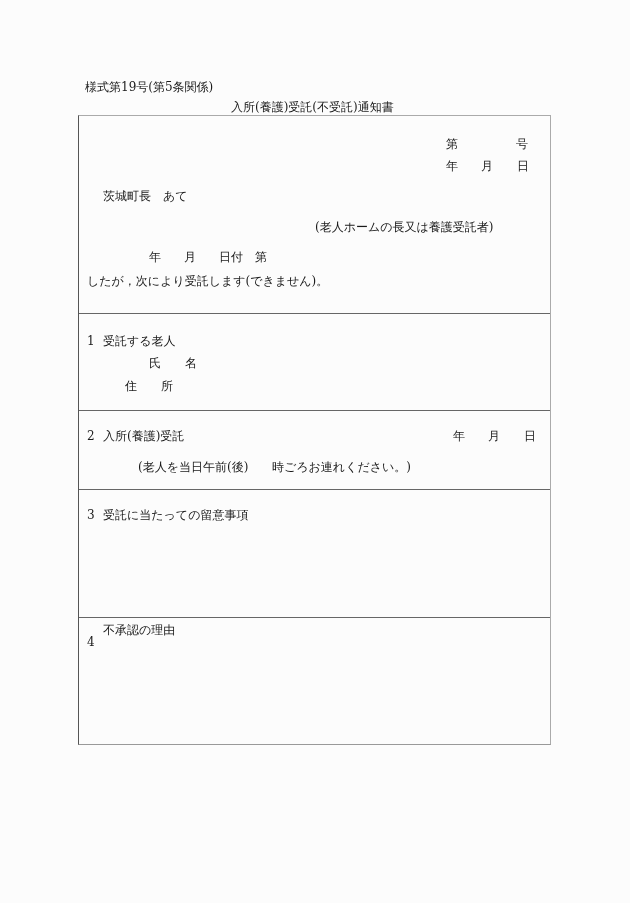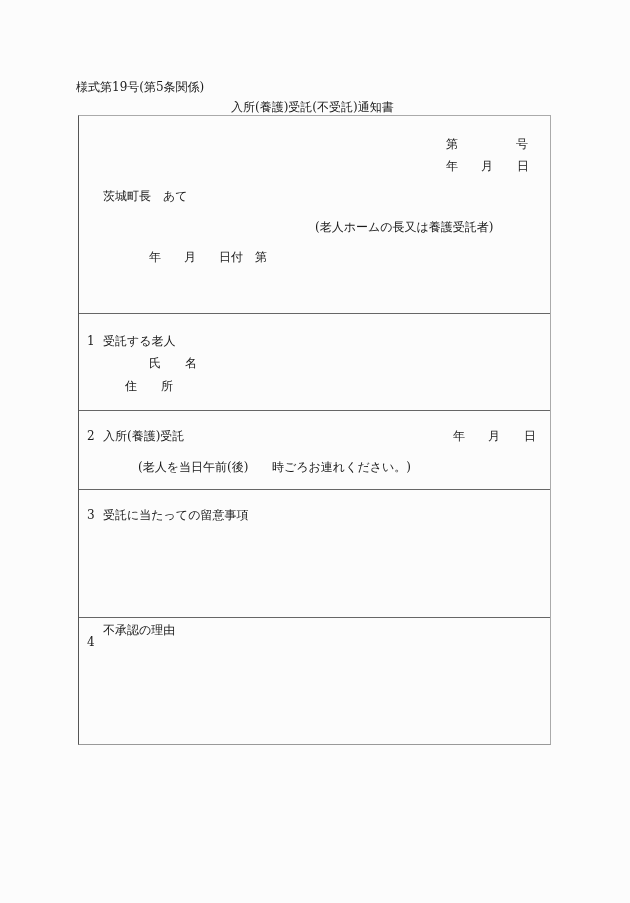--- a/index.html
+++ b/index.html
@@ -12,37 +12,38 @@
   .form-box {
     position: absolute; left: 78px; top: 115px; width: 471px; height: 628px;
     border: 1px solid #555; border-top-color: #aaa; border-right-color: #aaa; border-bottom-color: #999;
     box-sizing: content-box;
   }
   .divider { position: absolute; left: 0; right: 0; height: 0; border-top: 1px solid #666; }
 </style>
 </head>
 <body>
 
-<div class="abs" style="left:76px; top:81px;">様式第19号(第5条関係)</div>
+<div class="abs" style="left:85px; top:81px;">様式第19号(第5条関係)</div>
 <div class="abs" style="left:231px; top:101px;text-align:center;">入所(養護)受託(不受託)通知書</div>
 
 <div class="form-box">
 
   <div class="abs" style="left:367px; top:22px;">第</div>
   <div class="abs" style="left:437px; top:22px;">号</div>
   <div class="abs" style="left:367px; top:44px;">年</div>
   <div class="abs" style="left:402px; top:44px;">月</div>
   <div class="abs" style="left:438px; top:44px;">日</div>
 
   <div class="abs" style="left:24px; top:74px;">茨城町長　あて</div>
   <div class="abs" style="left:236px; top:105px;">(老人ホームの長又は養護受託者)</div>
 
   <div class="abs" style="left:70px; top:135px;">年</div>
   <div class="abs" style="left:105px; top:135px;">月</div>
   <div class="abs" style="left:140px; top:135px;">日付　第</div>
+  <div class="abs" style="left:8px; top:159px;">したが，次により受託します(できません)。</div>
 
   <div class="divider" style="top:197px;"></div>
 
   <div class="abs" style="left:8px; top:219px;">1</div>
   <div class="abs" style="left:24px; top:219px;">受託する老人</div>
   <div class="abs" style="left:46px; top:241px;margin-left:24px;">氏　　名</div>
   <div class="abs" style="left:46px; top:264px;">住　　所</div>
 
   <div class="divider" style="top:294px;"></div>
 

